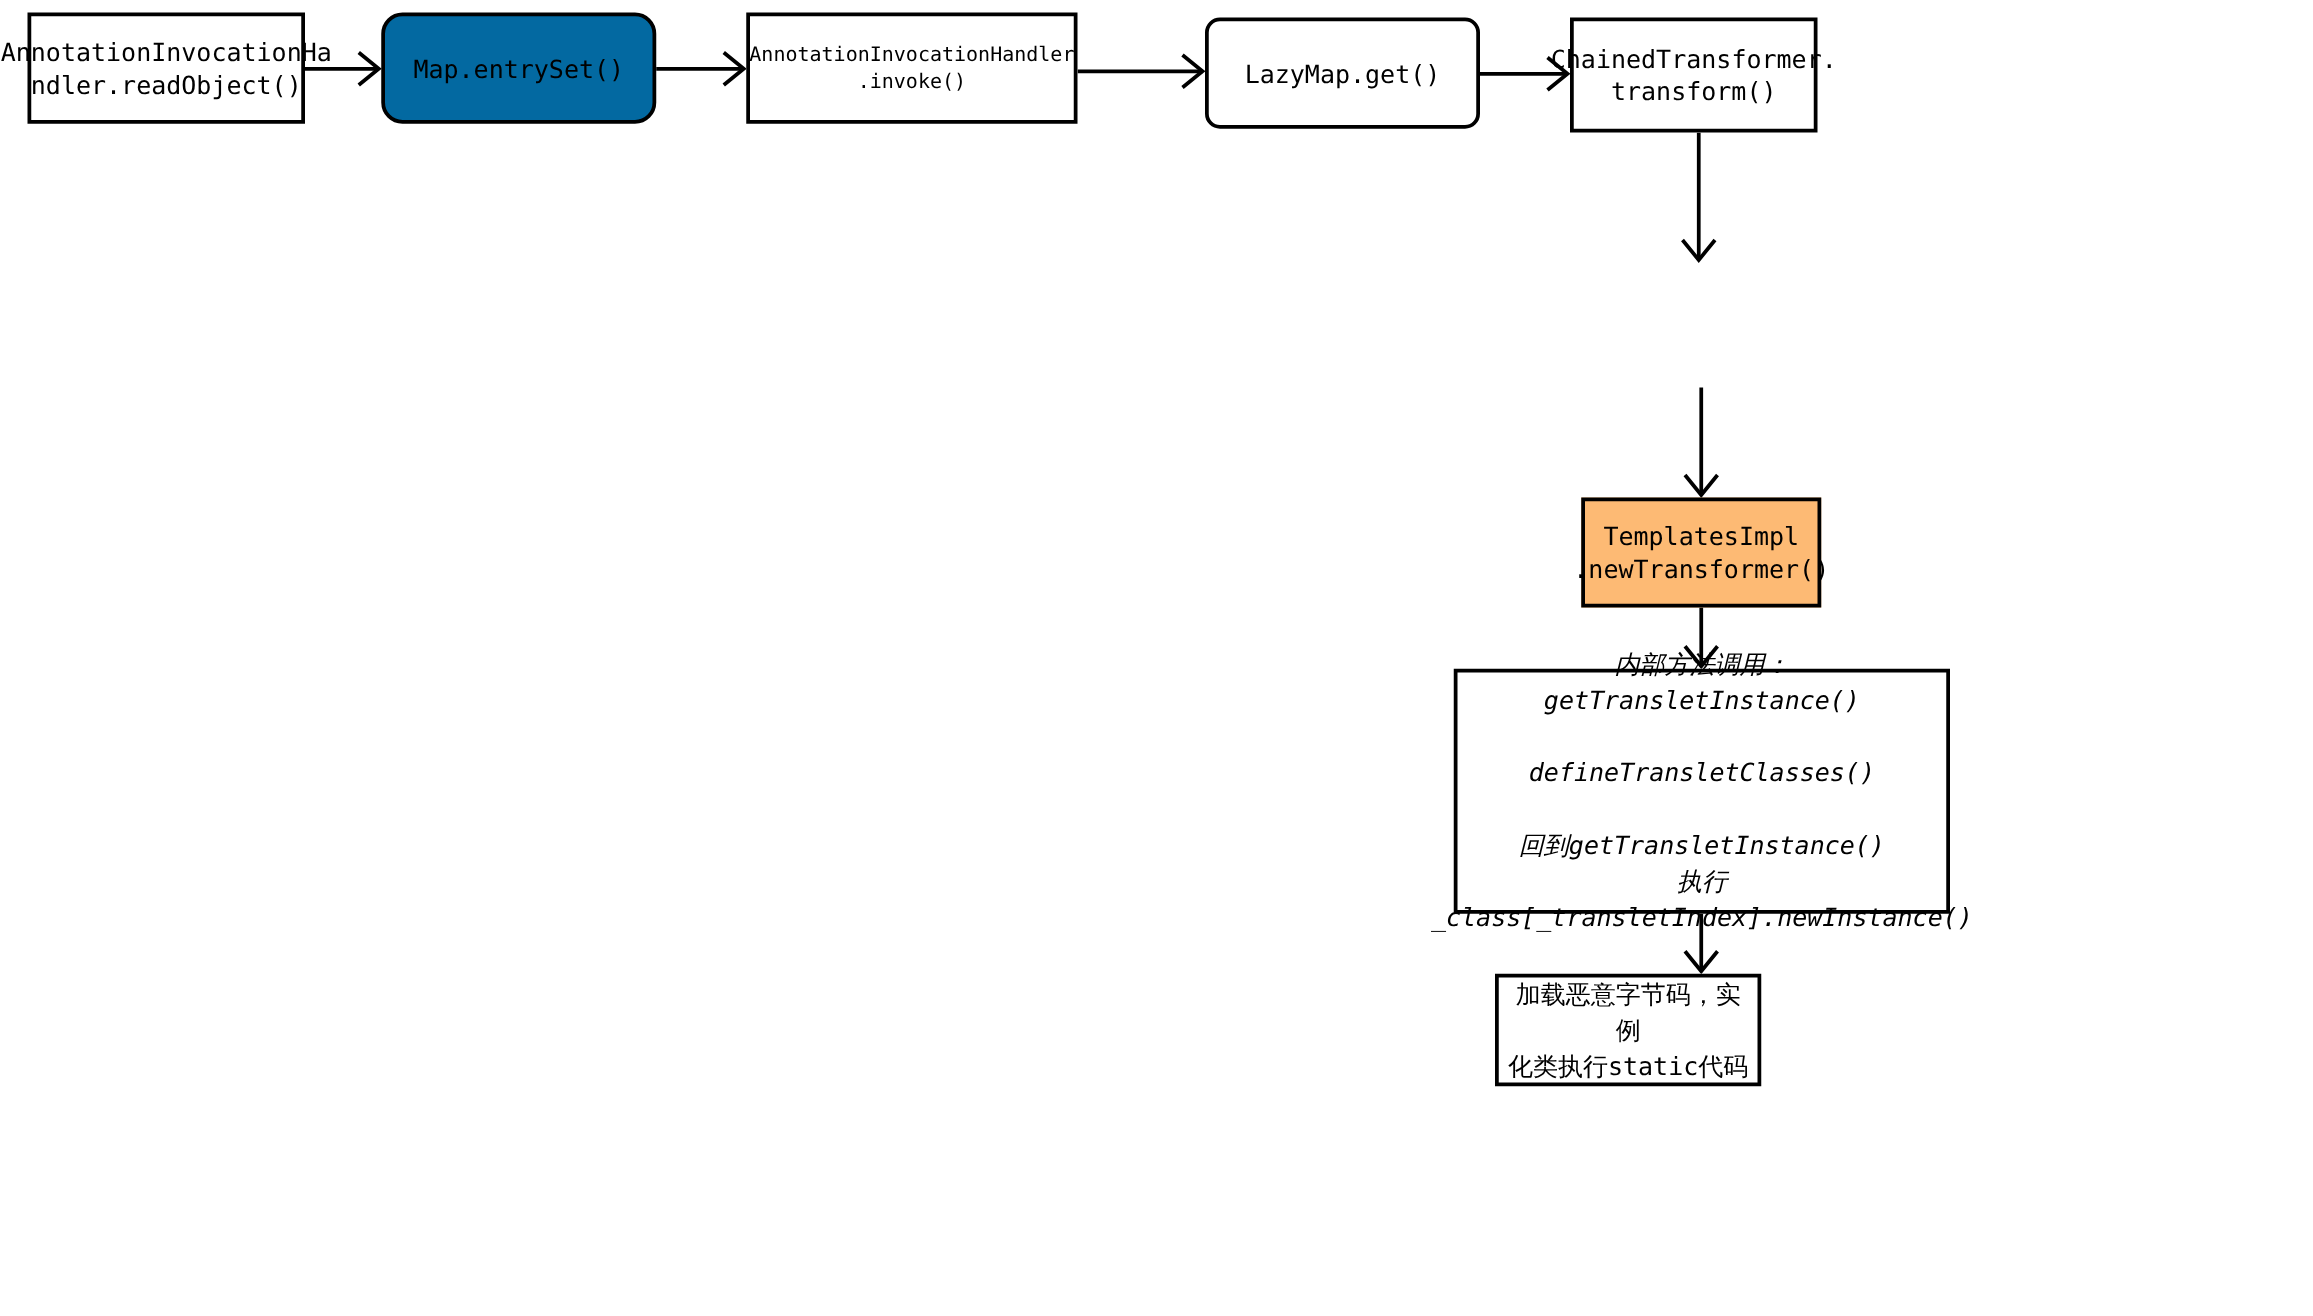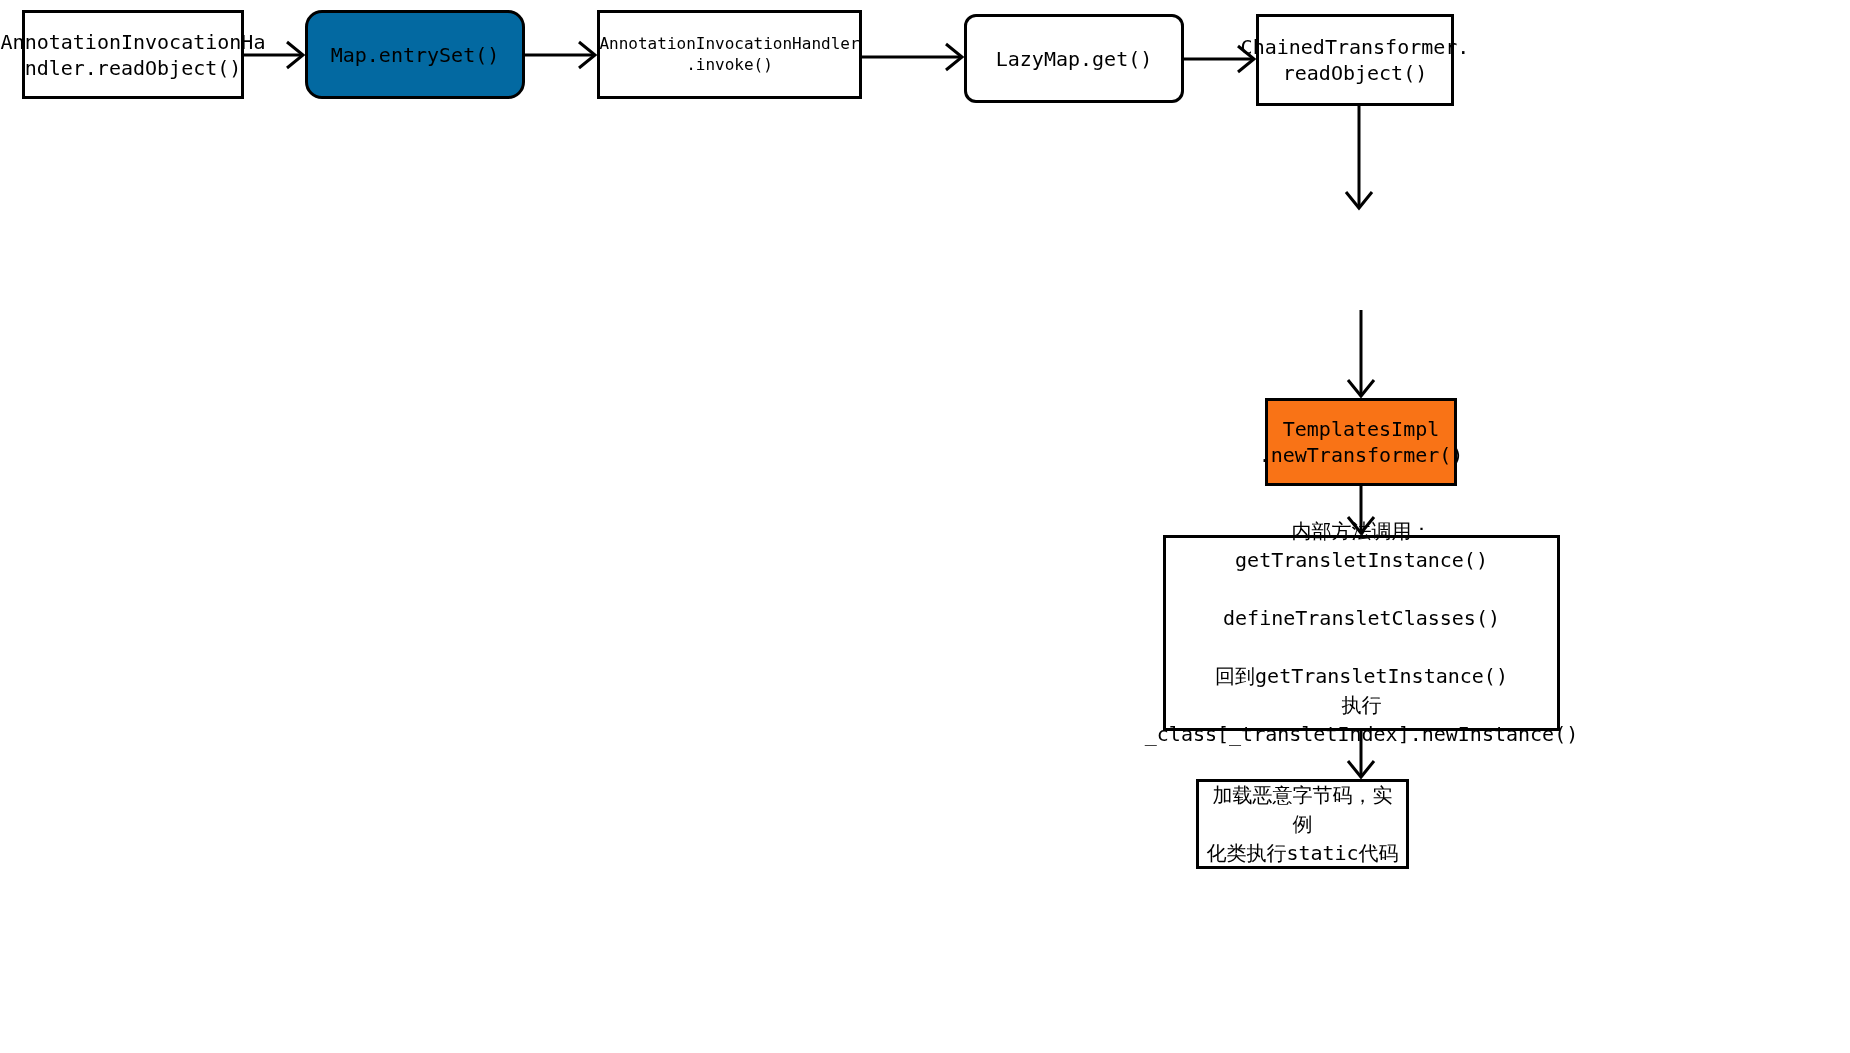--- a/index.html
+++ b/index.html
@@ -82,27 +82,27 @@
 ndler.readObject()</div>
 
   <div class="node" style="left: 305px; top: 10px; width: 220px; height: 89px; border-color: rgb(0, 0, 0); background: #0369a1; border-radius: 17px;">Map.entrySet()</div>
 
   <div class="node small-text" style="left: 597px; top: 10px; width: 265px; height: 89px; border-color: rgb(0, 0, 0); background: rgb(255, 255, 255);">AnnotationInvocationHandler
 .invoke()</div>
 
   <div class="node" style="left: 964px; top: 14px; width: 220px; height: 89px; border-color: rgb(0, 0, 0); background: rgb(255, 255, 255); border-radius: 12px;">LazyMap.get()</div>
 
   <div class="node" style="left: 1256px; top: 14px; width: 198px; height: 92px; border-color: rgb(0, 0, 0); background: rgb(255, 255, 255);">ChainedTransformer.
-readObject()</div>
+transform()</div>
 
 
-  <div class="node" style="left: 1265px; top: 398px; width: 192px; height: 88px; border-color: rgb(0, 0, 0); background: #f97316;">TemplatesImpl
+  <div class="node" style="left: 1265px; top: 398px; width: 192px; height: 88px; border-color: rgb(0, 0, 0); background: #fdba74;">TemplatesImpl
 .newTransformer()</div>
 
-  <div class="node block-text" style="left: 1163px; top: 535px; width: 397px; height: 196px; border-color: rgb(0, 0, 0); background: rgb(255, 255, 255);">内部方法调用：
+  <div class="node block-text" style="left: 1163px; top: 535px; width: 397px; height: 196px; border-color: rgb(0, 0, 0); background: rgb(255, 255, 255); font-style: italic;">内部方法调用：
 getTransletInstance()
 
 defineTransletClasses()
 
 回到getTransletInstance()
 执行_class[_transletIndex].newInstance()</div>
 
   <div class="node block-text" style="left: 1196px; top: 779px; width: 213px; height: 90px; border-color: rgb(0, 0, 0); background: rgb(255, 255, 255);">加载恶意字节码，实例
 化类执行static代码</div>
 

